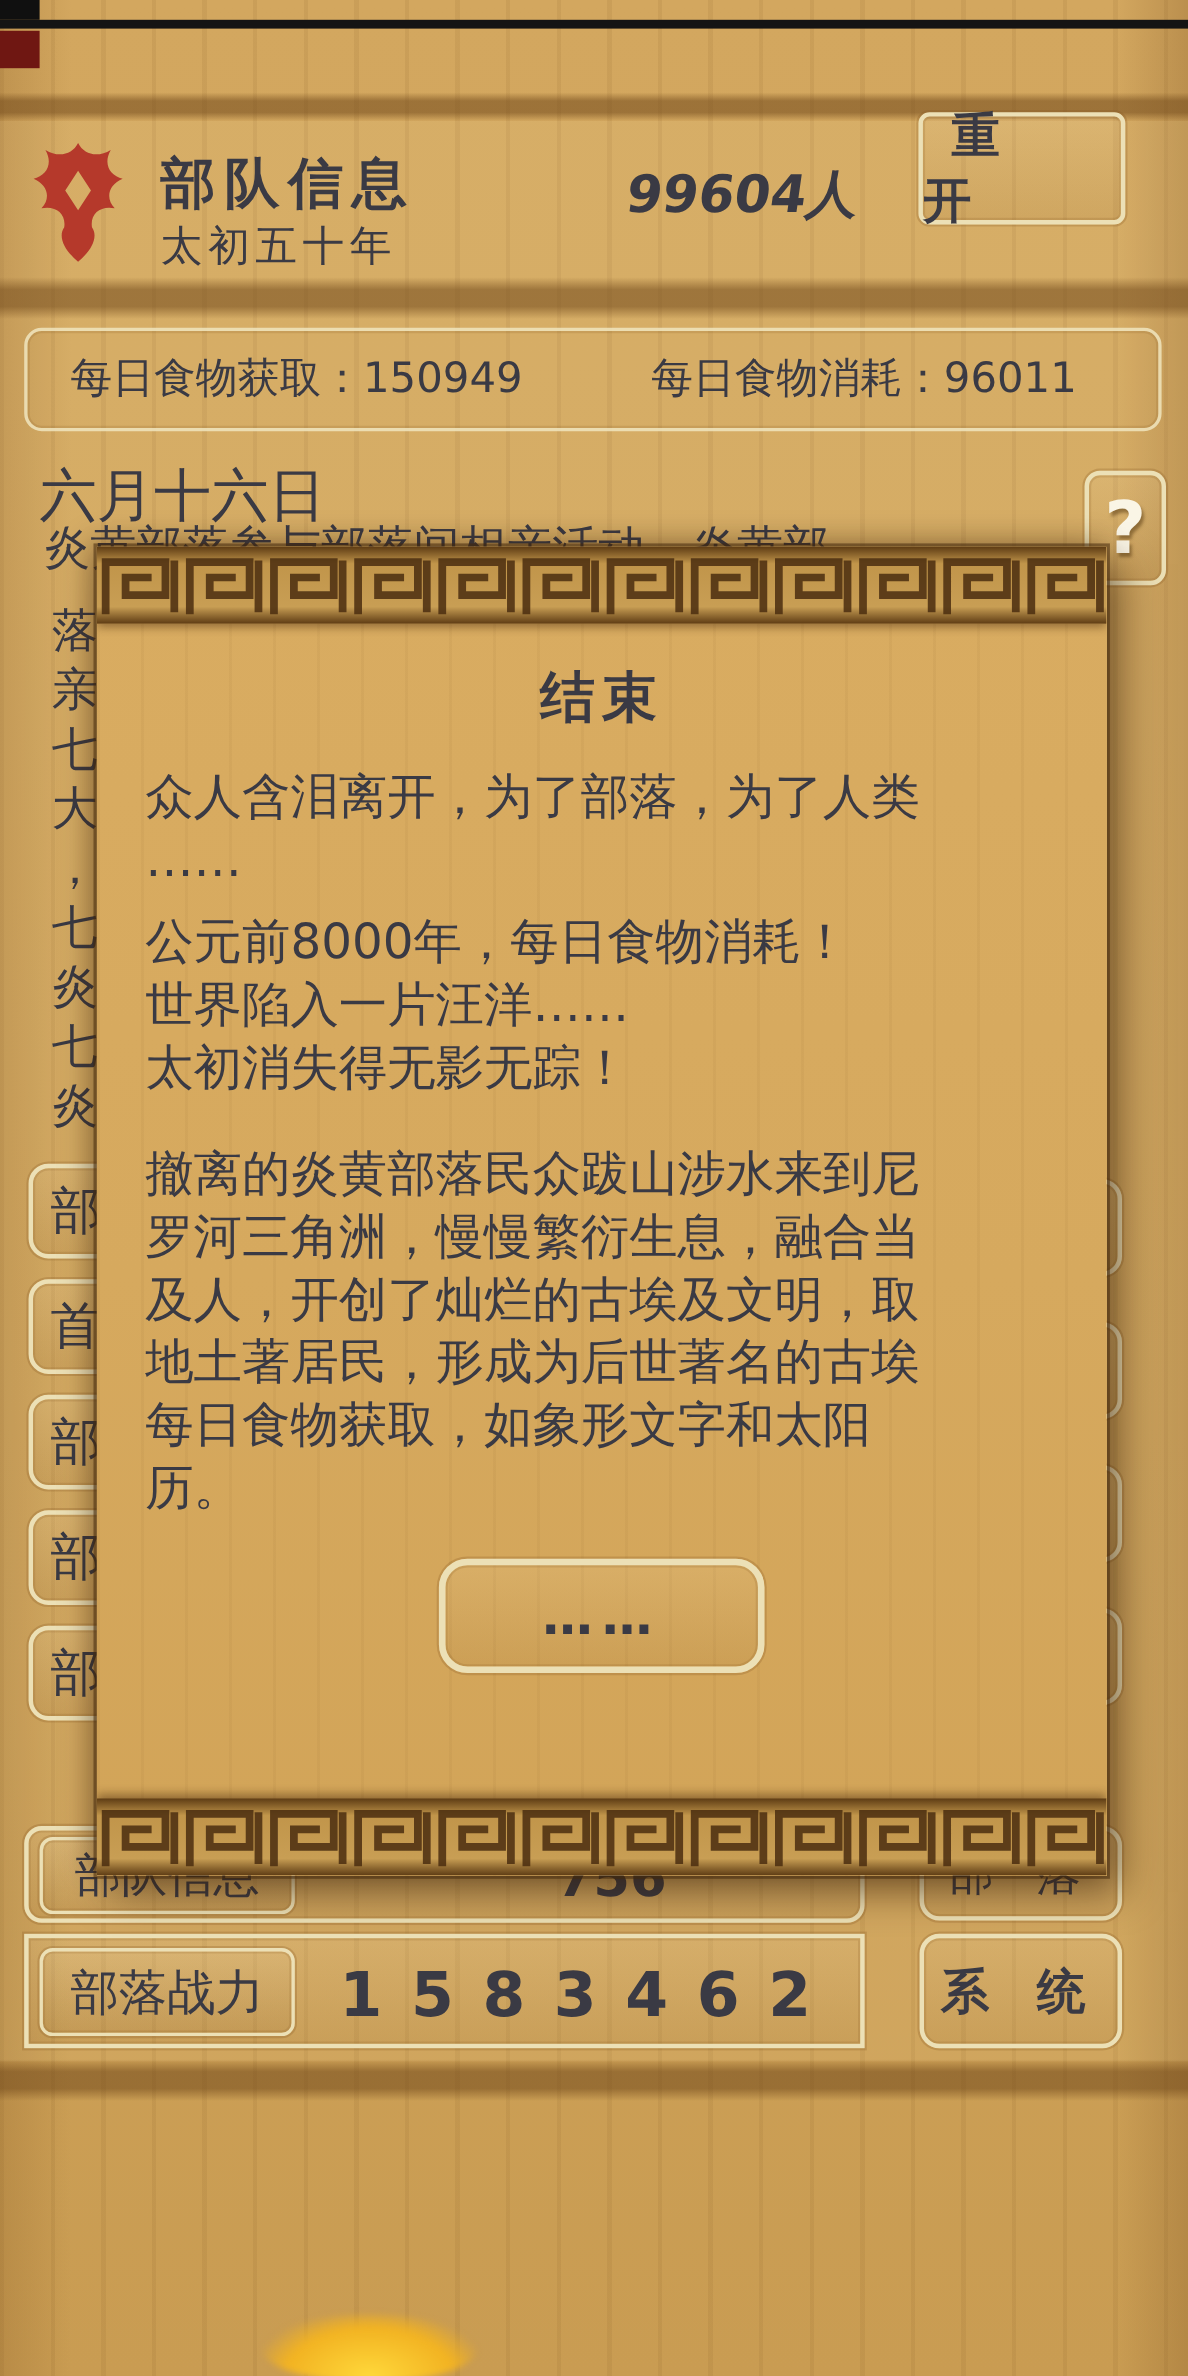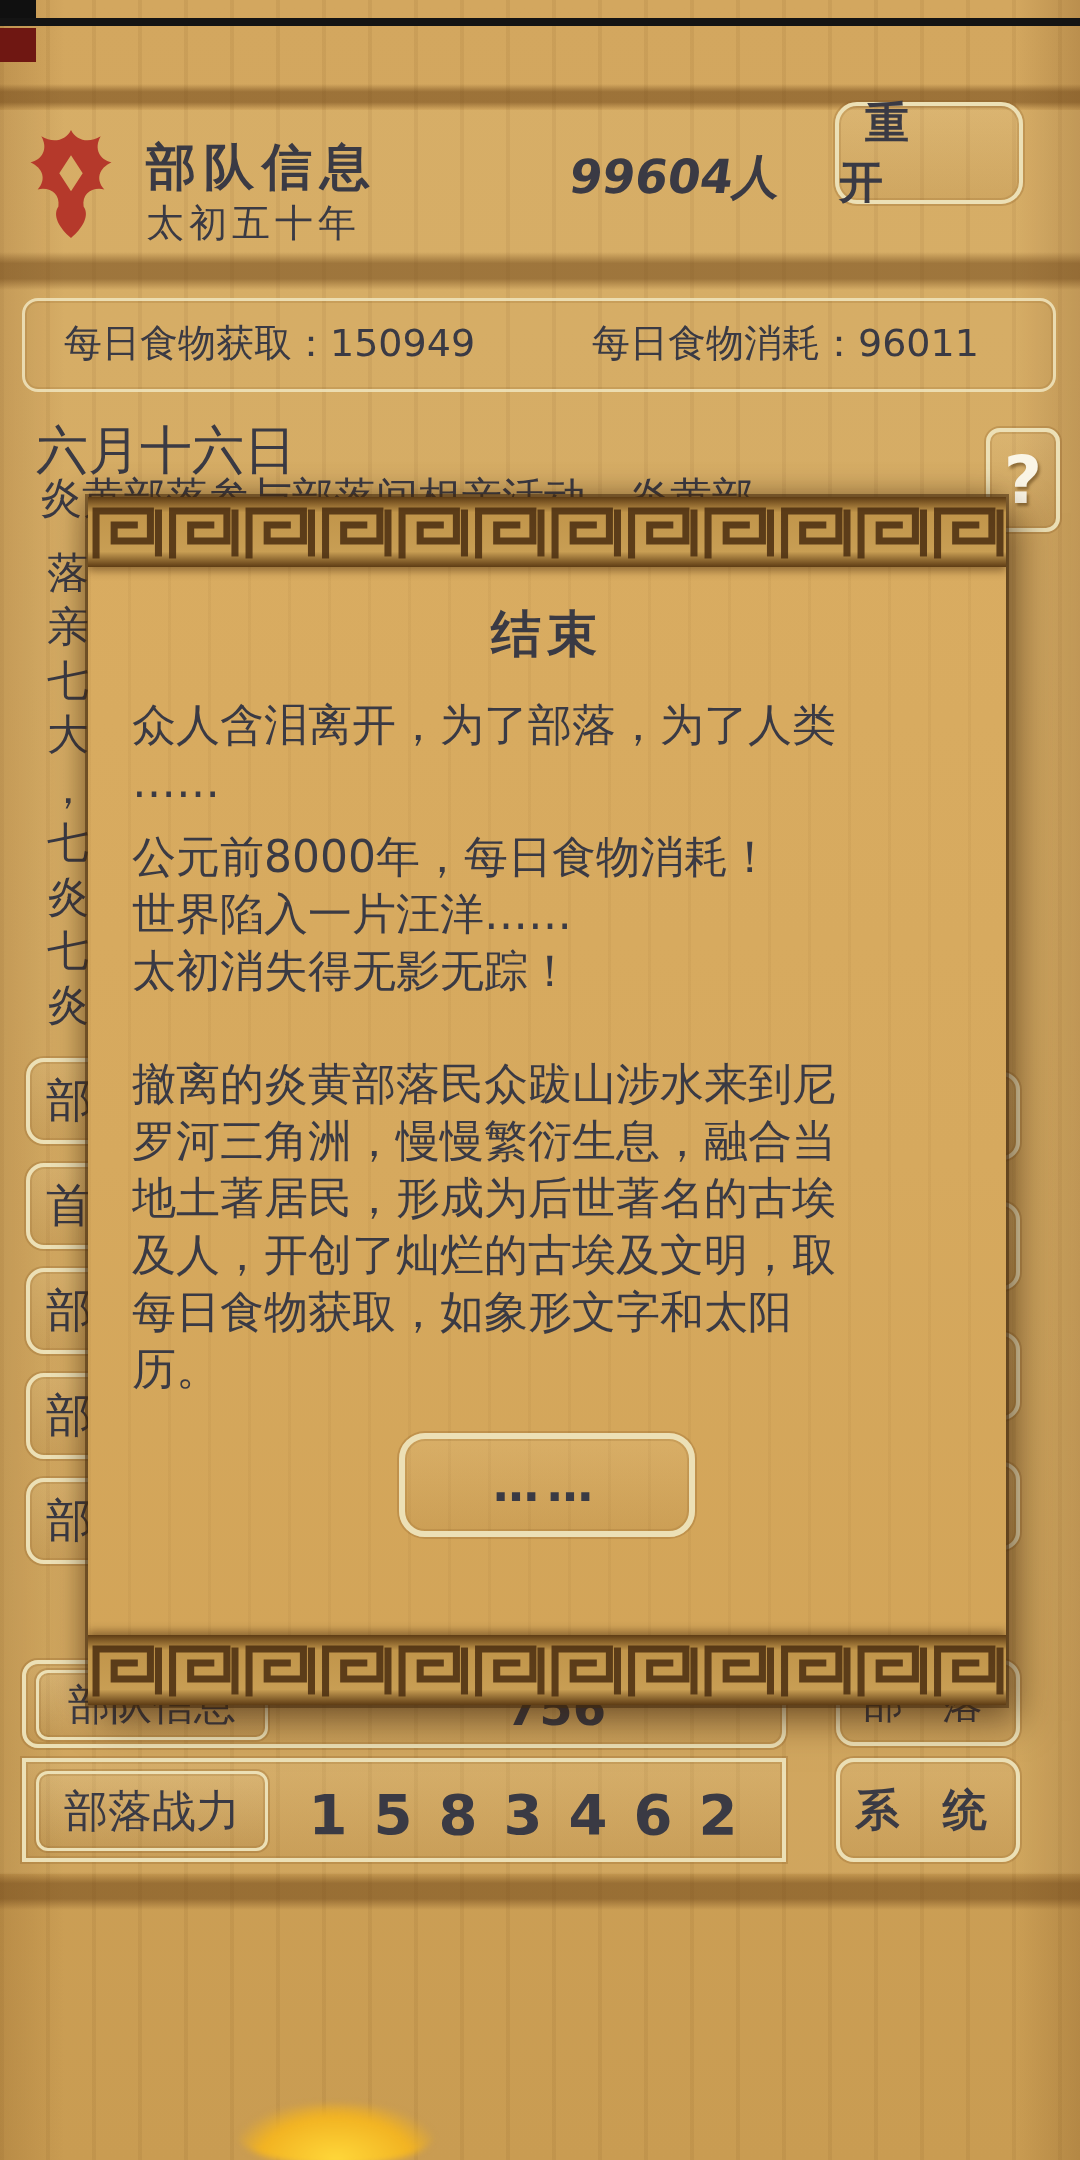--- a/index.html
+++ b/index.html
@@ -33,21 +33,21 @@
     background:linear-gradient(180deg, rgba(255,242,205,.10), rgba(120,80,30,.08));
     display:flex;align-items:center;justify-content:center;
     box-sizing:border-box;color:#3a3a44;
   }
 
   
   .logo{left:26px;top:118px;width:90px;height:132px;}
   .h-title{left:146px;top:134px;font-size:50px;font-weight:bold;letter-spacing:8px;}
   .h-sub{left:146px;top:198px;font-size:38px;letter-spacing:5px;}
   .population{left:560px;top:146px;width:230px;font-size:47px;font-weight:bold;transform:skewX(-8deg);text-align:center;}
-  .restart-btn{left:835px;top:102px;width:188px;height:102px;font-size:44px;font-weight:bold;letter-spacing:26px;text-indent:26px;border-radius:22px;}
+  .restart-btn{left:835px;top:102px;width:188px;height:102px;font-size:44px;font-weight:bold;letter-spacing:26px;text-indent:26px;border-radius:10px;}
 
   
   .food-bar{left:22px;top:298px;width:1034px;height:94px;border:3px solid rgba(240,229,190,.85);border-radius:16px;box-shadow:inset 0 0 0 2px rgba(140,95,40,.18);box-sizing:border-box;}
   .food-gain{left:64px;top:318px;font-size:38px;}
   .food-consume{left:592px;top:318px;font-size:38px;}
 
   
   .log-date{left:36px;top:416px;font-size:52px;}
   .log-line{left:40px;top:470px;width:960px;font-size:42px;white-space:nowrap;overflow:hidden;}
   .lchar{left:42px;width:52px;text-align:center;font-size:42px;}
@@ -82,21 +82,21 @@
     box-shadow:0 0 0 3px rgba(70,42,12,.55), 14px 16px 34px rgba(55,30,6,.55), -8px -4px 24px rgba(55,30,6,.35);
   }
   .meander{position:absolute;left:0;width:918px;height:70px;background:linear-gradient(180deg,#5e3c14,#c1954a 22%,#c89e54 78%,#5e3c14);}
   .meander svg{position:absolute;left:0;top:0;opacity:.85;}
   .meander-top{top:0;box-shadow:0 4px 8px rgba(60,30,5,.45);}
   .meander-bottom{bottom:0;box-shadow:0 -4px 8px rgba(60,30,5,.45);}
   .modal-title{margin-top:104px;text-align:center;font-size:50px;font-weight:bold;letter-spacing:6px;}
   .story{margin:28px 34px 0 44px;font-size:44px;line-height:57px;}
   .story .sline{min-height:57px;}
   .story .gap-sm{margin-top:18px;}
-  .story .gap-lg{margin-top:56px;}
+  .story .gap-lg{margin-top:40px;}
   .more-btn{width:296px;height:104px;margin:36px auto 0;border-width:6px;border-radius:26px;font-size:46px;font-weight:bold;letter-spacing:8px;}
 
   .glow{left:238px;top:2104px;width:196px;height:62px;border-radius:50%;
     background:radial-gradient(ellipse at 50% 90%, #ffd83a 0%, #f2b322 55%, rgba(242,179,34,0) 78%);
     filter:blur(3px);}
 </style>
 </head>
 <body>
 
 <div class="abs board-light"></div>
@@ -185,22 +185,22 @@
   <div class="modal-title">结束</div>
 
   <div class="story">
     <div class="sline">众人含泪离开，为了部落，为了人类</div>
     <div class="sline">……</div>
     <div class="sline gap-sm">公元前8000年，每日食物消耗！</div>
     <div class="sline">世界陷入一片汪洋……</div>
     <div class="sline">太初消失得无影无踪！</div>
     <div class="sline gap-lg">撤离的炎黄部落民众跋山涉水来到尼</div>
     <div class="sline">罗河三角洲，慢慢繁衍生息，融合当</div>
+    <div class="sline">及人，开创了灿烂的古埃及文明，取</div>
     <div class="sline">地土著居民，形成为后世著名的古埃</div>
-    <div class="sline">及人，开创了灿烂的古埃及文明，取</div>
     <div class="sline">每日食物获取，如象形文字和太阳</div>
     <div class="sline">历。</div>
   </div>
 
   <div class="btn more-btn">……</div>
 
   <div class="meander meander-bottom">
     <svg width="918" height="70" viewBox="0 0 912 70" preserveAspectRatio="none">
       <defs>
         <g id="kb" stroke="#4a2d10" stroke-width="7" fill="none" stroke-linecap="square">

